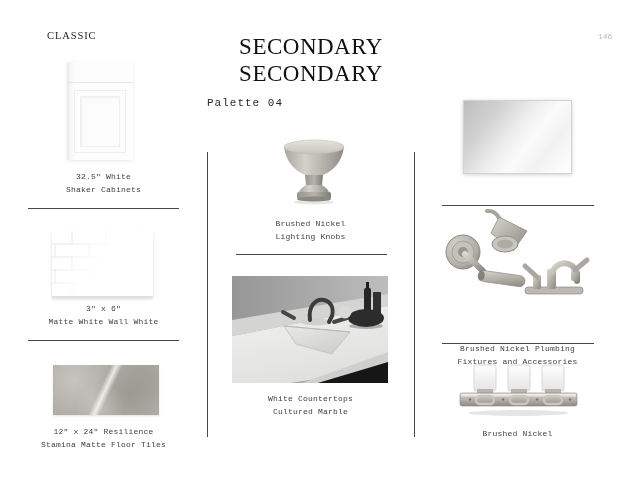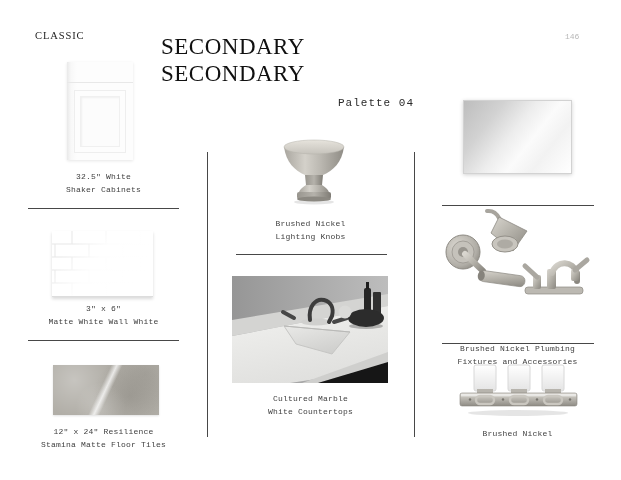--- a/index.html
+++ b/index.html
@@ -1,27 +1,27 @@
 <!DOCTYPE html>
 <html><head>
 <meta charset="utf-8">
 <style>
   html,body{margin:0;padding:0;background:#ffffff;}
   #page{position:relative;width:621px;height:480px;background:#ffffff;overflow:hidden;
         font-family:"Liberation Serif", serif;}
 
   
-  .classic-label{position:absolute;left:35px;top:30px;font-size:10.5px;letter-spacing:0.9px;
+  .classic-label{position:absolute;left:47px;top:30px;font-size:10.5px;letter-spacing:0.9px;
         color:#1c1c1c;font-family:"Liberation Serif", serif;text-align:right;}
-  .page-number{position:absolute;left:565px;top:32px;font-size:8px;color:#b8b8b8;
+  .page-number{position:absolute;left:598px;top:32px;font-size:8px;color:#b8b8b8;
         font-family:"Liberation Mono", monospace;}
-  .title{position:absolute;left:161px;top:33px;width:300px;text-align:left;
+  .title{position:absolute;left:161px;top:33px;width:300px;text-align:center;
         font-size:23px;line-height:27px;color:#101010;letter-spacing:0.5px;
         font-family:"Liberation Serif", serif;}
-  .subtitle{position:absolute;left:207px;top:97px;width:207px;text-align:right;
+  .subtitle{position:absolute;left:207px;top:97px;width:207px;text-align:left;
         font-size:11px;letter-spacing:1px;color:#2a2a2a;
         font-family:"Liberation Mono", monospace;}
 
   
   .vdiv{position:absolute;width:1px;background:#484848;top:152px;height:285px;}
   .hdiv{position:absolute;height:1px;background:#484848;}
 
   
   .caption{position:absolute;width:207px;text-align:center;
         font-family:"Liberation Mono", monospace;font-size:8px;line-height:13px;
@@ -194,22 +194,22 @@
       <path d="M102,46 l13,-4" stroke="#474747" stroke-width="4" stroke-linecap="round"></path>
       <ellipse cx="134" cy="50" rx="17" ry="3" fill="rgba(0,0,0,0.25)"></ellipse>
       <rect x="132" y="12" width="7" height="26" rx="2" fill="#262626"></rect>
       <rect x="134" y="6" width="3" height="7" fill="#1e1e1e"></rect>
       <rect x="141" y="16" width="8" height="22" rx="1" fill="#303030"></rect>
       <ellipse cx="134" cy="42" rx="18" ry="9" fill="#2c2c2c"></ellipse>
       <circle cx="113" cy="36" r="6.5" fill="#dadad8"></circle>
     </svg>
   </div>
   <div class="caption" style="left:207px;top:392px;">
+    <div class="cap-line">White Countertops</div>
     <div class="cap-line">Cultured Marble</div>
-    <div class="cap-line">White Countertops</div>
   </div>
 
   <div class="mirror"></div>
 
   <div class="graphic plumbing-box">
     <svg viewBox="0 0 150 97">
       <defs>
         <linearGradient id="nick1" x1="0" y1="0" x2="1" y2="1">
           <stop offset="0" stop-color="#d9d6cf"></stop>
             <stop offset="0.5" stop-color="#b3b0a8"></stop>

